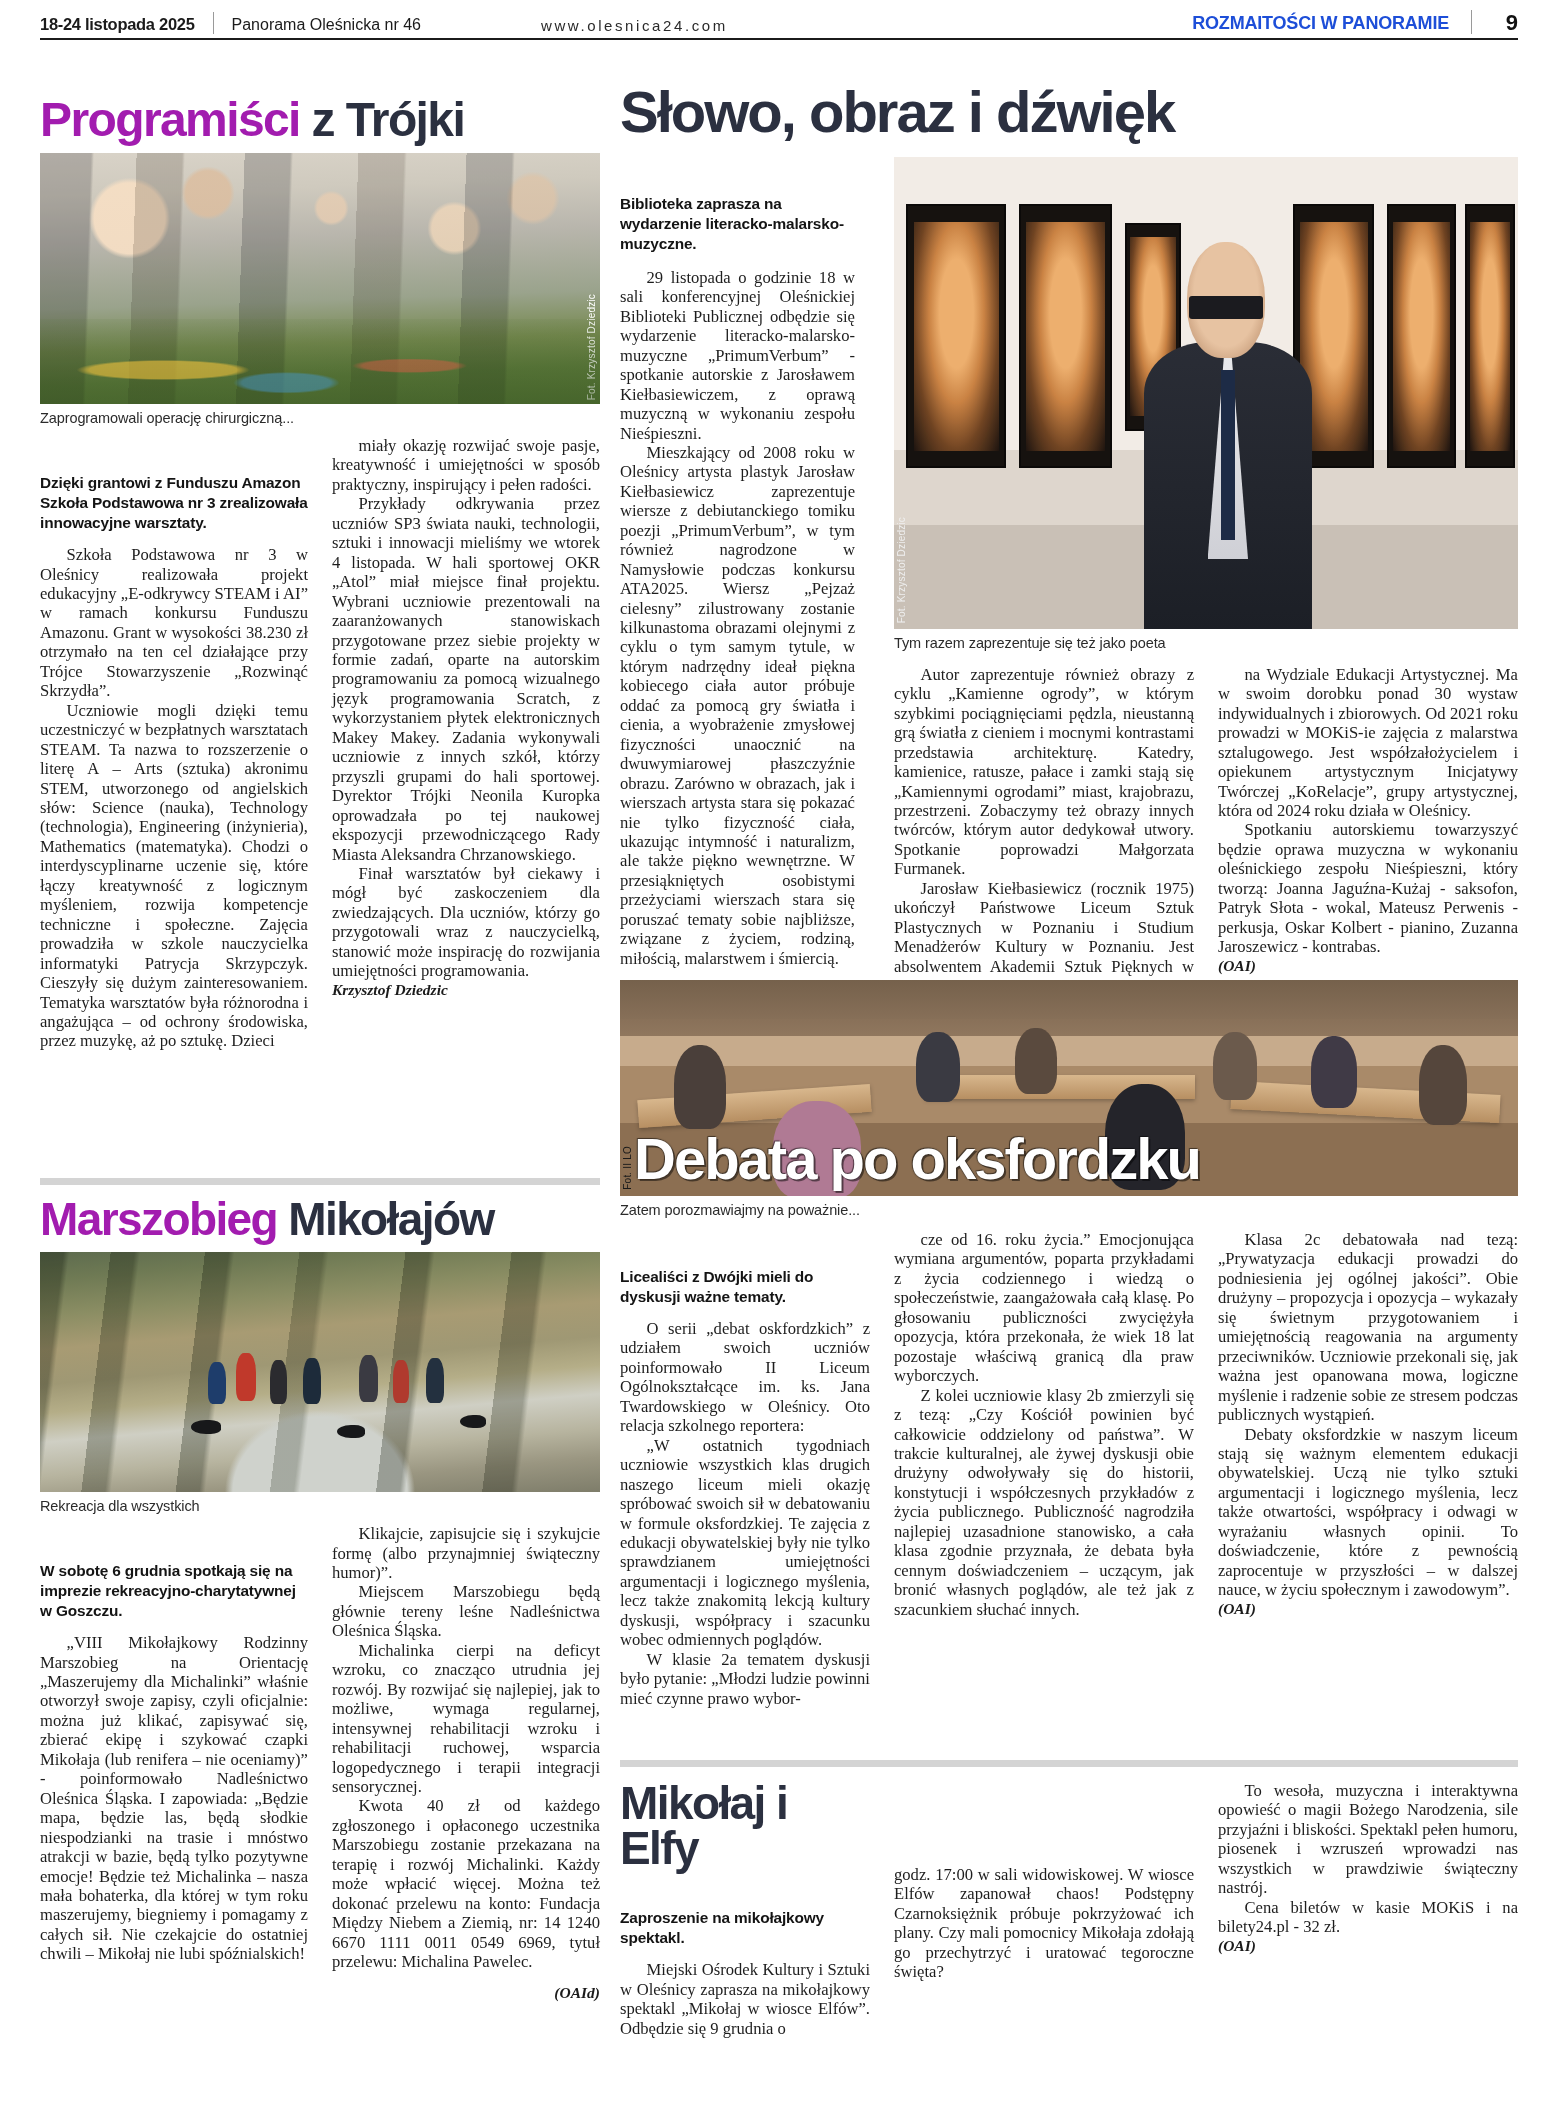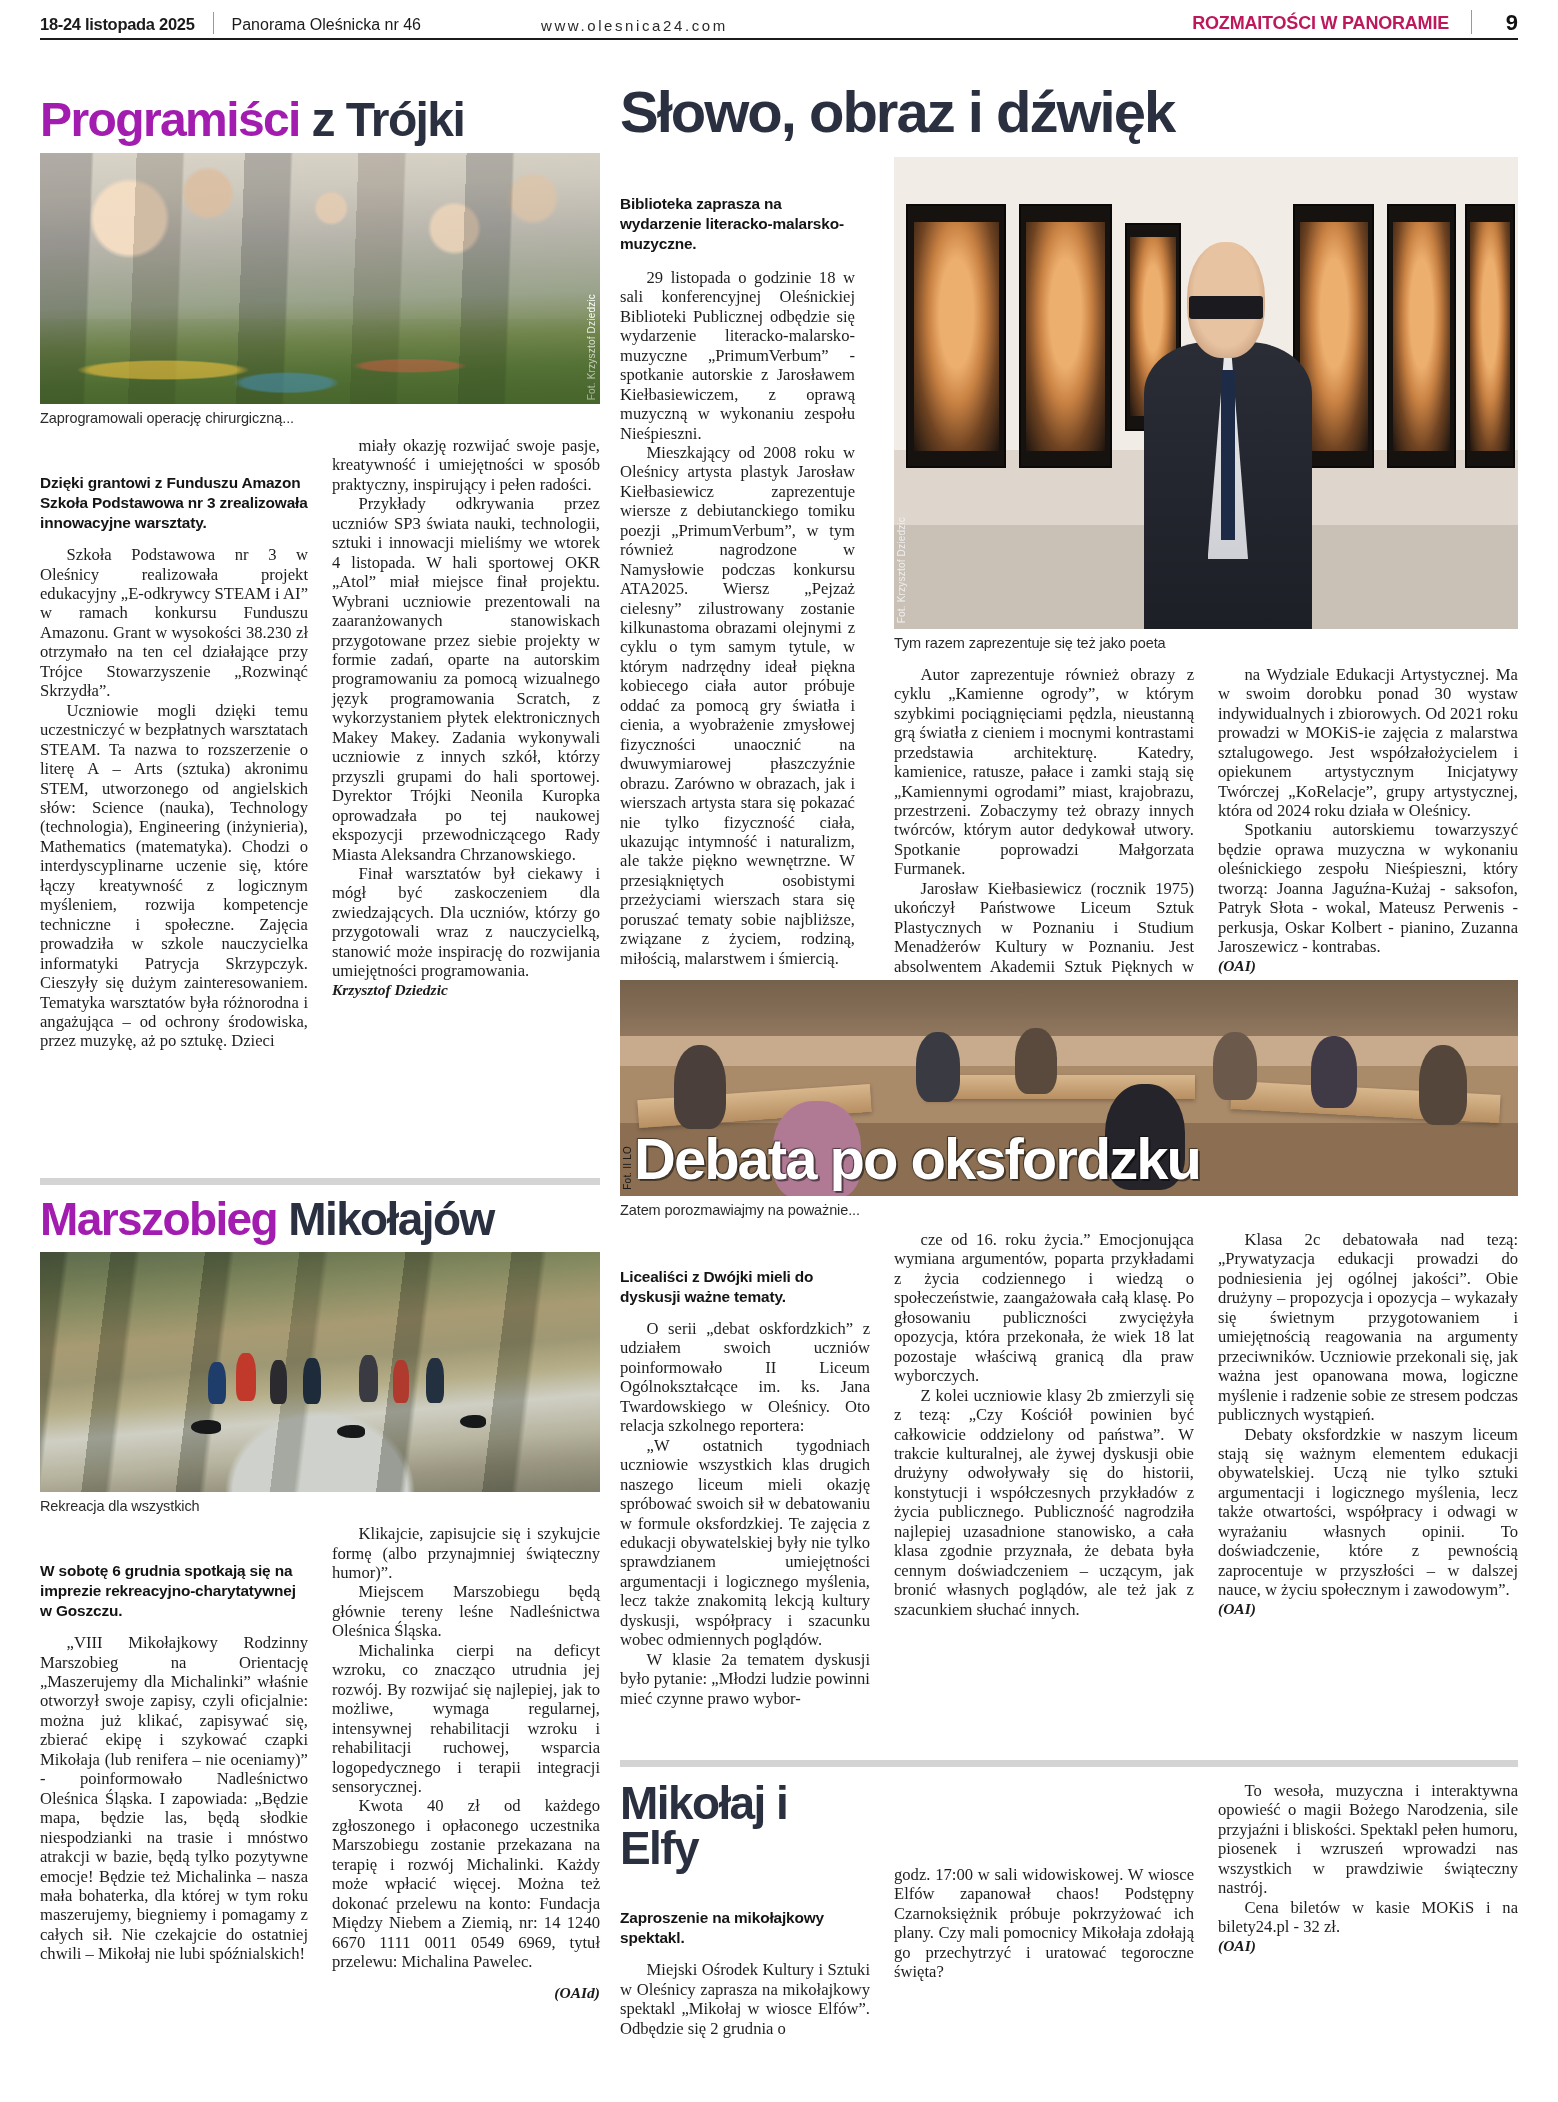--- a/index.html
+++ b/index.html
@@ -31,21 +31,21 @@
   }
   .mh-url {
     font-family:"Liberation Sans", sans-serif;
     font-size:15px; letter-spacing:2.6px; color:#2a2a2a;
     padding-bottom:4px; margin-left:120px;
   }
   .mh-section {
     margin-left:auto;
     font-family:"Liberation Sans", sans-serif;
     font-weight:bold; font-size:18px; letter-spacing:-0.2px;
-    color:#be185d; padding-bottom:4px;
+    color:#1d4ed8; padding-bottom:4px;
   }
   .mh-sep2 { width:1px; height:24px; background:#9a9a9a; margin:0 22px 4px 22px; }
   .mh-pageno {
     font-family:"Liberation Sans", sans-serif;
     font-weight:bold; font-size:22px; color:#111;
     padding-bottom:2px; width:24px; text-align:right;
   }
 
   
   .headline {
@@ -412,21 +412,21 @@
   </div>
 
   <div id="sec-mikolaj">
     <div class="rule-grey"></div>
 
     <div class="flexrow" style="margin-top:14px;">
       <div class="col" style="width:250px;">
         <h1 class="headline" style="font-size:46px;margin:0 0 16px 0;color:#2b3040;">Mikołaj i Elfy</h1>
         <div class="lead" style="margin-bottom:12px;">Zaproszenie na mikołajkowy spektakl.</div>
         <div class="body">
-          <p>Miejski Ośrodek Kultury i Sztuki w Oleśnicy zaprasza na mikołajkowy spektakl „Mikołaj w wiosce Elfów”. Odbędzie się 2 grudnia o</p>
+          <p>Miejski Ośrodek Kultury i Sztuki w Oleśnicy zaprasza na mikołajkowy spektakl „Mikołaj w wiosce Elfów”. Odbędzie się 9 grudnia o</p>
         </div>
       </div>
       <div class="col" style="width:300px;margin-left:24px;padding-top:84px;">
         <div class="body">
           <p style="text-indent:0;">godz. 17:00 w sali widowiskowej. W wiosce Elfów zapanował chaos! Podstępny Czarnoksiężnik próbuje pokrzyżować ich plany. Czy mali pomocnicy Mikołaja zdołają go przechytrzyć i uratować tegoroczne święta?</p>
         </div>
       </div>
       <div class="col" style="width:300px;margin-left:24px;">
         <div class="body">
           <p>To wesoła, muzyczna i interaktywna opowieść o magii Bożego Narodzenia, sile przyjaźni i bliskości. Spektakl pełen humoru, piosenek i wzruszeń wprowadzi nas wszystkich w prawdziwie świąteczny nastrój.</p>

